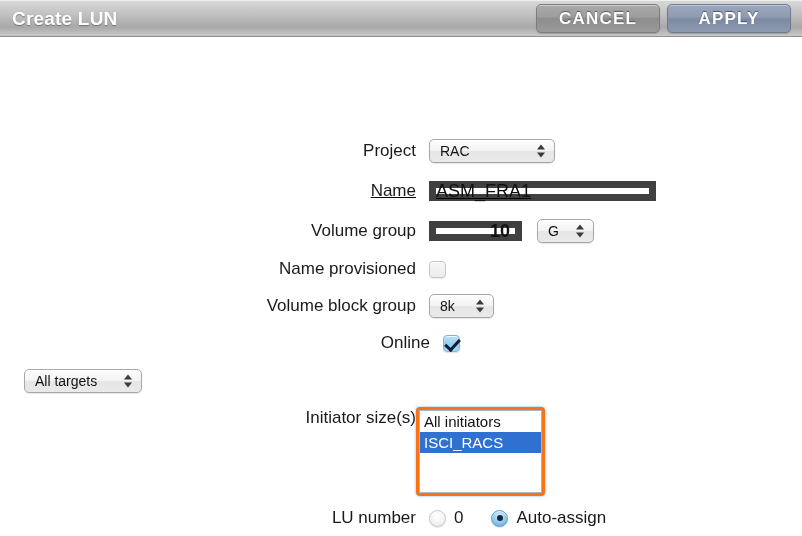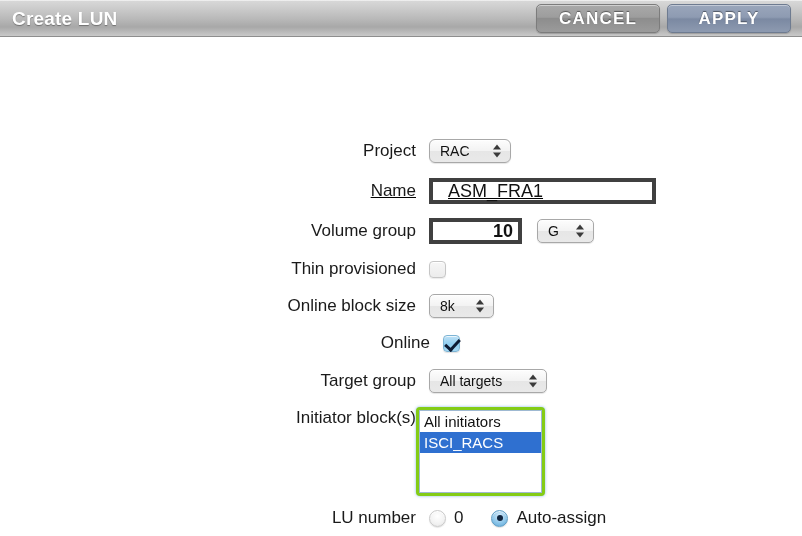--- a/index.html
+++ b/index.html
@@ -135,29 +135,29 @@
     left: 0;
     width: 0; height: 0;
     border-left: 4px solid transparent;
     border-right: 4px solid transparent;
   }
   .arrows i.up   { top: 1px;  border-bottom: 5px solid #3a3a3a; }
   .arrows i.down { bottom: 1px; border-top: 5px solid #3a3a3a; }
 
   
   .textinput {
-    height: 26px;
-    border: 4px solid #404040;
+    height: 20px;
+    border: 7px solid #404040;
     background: #ffffff;
     box-sizing: border-box;
     display: flex;
     align-items: center;
     font-size: 18px;
     color: #111111;
-    padding: 0 15px;
+    padding: 0 0;
     cursor: text;
   }
   .textinput.num { justify-content: flex-end; padding-right: 5px; font-weight: bold; }
 
   
   .checkbox {
     width: 17px; height: 17px;
     border-radius: 4px;
     box-sizing: border-box;
     position: relative;
@@ -220,21 +220,21 @@
   
   .listbox-ring {
     position: absolute;
     left: 416px;
     top: 370px;
     width: 129px;
     height: 89px;
     border-radius: 4px;
     padding: 3px;
     box-sizing: border-box;
-    background: #84cc16;
+    background: #f97316;
     box-shadow: 0 0 3px rgba(110,170,225,0.85);
   }
   .listbox {
     width: 100%;
     height: 100%;
     background: #ffffff;
     border: 1px solid #9fb9d2;
     box-sizing: border-box;
     overflow: hidden;
   }
@@ -259,21 +259,21 @@
   <div class="title-text">Create LUN</div>
   <div class="btn btn-cancel">CANCEL</div>
   <div class="btn btn-apply">APPLY</div>
 </div>
 
 <div class="form">
 
   <div class="row" style="top:101px;">
     <div class="label">Project</div>
     <div class="control">
-      <div class="select" style="width:82px;border-radius:6px;">
+      <div class="select" style="width:126px;">
         <span class="sel-text">RAC</span>
         <span class="arrows">
             <i class="up"></i>
             <i class="down"></i>
           </span>
       </div>
     </div>
   </div>
 
   <div class="row" style="top:141px;text-decoration:underline;">
@@ -291,61 +291,60 @@
         <span class="sel-text">G</span>
         <span class="arrows">
             <i class="up"></i>
             <i class="down"></i>
           </span>
       </div>
     </div>
   </div>
 
   <div class="row" style="top:219px;">
-    <div class="label">Thin provisioned</div>
+    <div class="label">Name provisioned</div>
     <div class="control">
       <div class="checkbox off"></div>
     </div>
   </div>
 
   <div class="row" style="top:256px;">
-    <div class="label">Online block size</div>
+    <div class="label">Volume block group</div>
     <div class="control">
       <div class="select" style="width:65px;">
         <span class="sel-text">8k</span>
         <span class="arrows">
             <i class="up"></i>
             <i class="down"></i>
           </span>
       </div>
     </div>
   </div>
 
   <div class="row" style="top:293px;padding-left:14px;">
     <div class="label">Online</div>
     <div class="control">
       <div class="checkbox on"></div>
     </div>
   </div>
 
   <div class="row" style="top:331px;">
-    <div class="label">Target group</div>
     <div class="control">
       <div class="select" style="width:118px;">
         <span class="sel-text">All targets</span>
         <span class="arrows">
             <i class="up"></i>
             <i class="down"></i>
           </span>
       </div>
     </div>
   </div>
 
   <div class="row" style="top:368px;">
-    <div class="label">Initiator block(s)</div>
+    <div class="label">Initiator size(s)</div>
   </div>
   <div class="listbox-ring">
     <div class="listbox">
       <div class="opt">All initiators</div>
       <div class="opt selected">ISCI_RACS</div>
     </div>
   </div>
 
   <div class="row" style="top:468px;">
     <div class="label">LU number</div>

